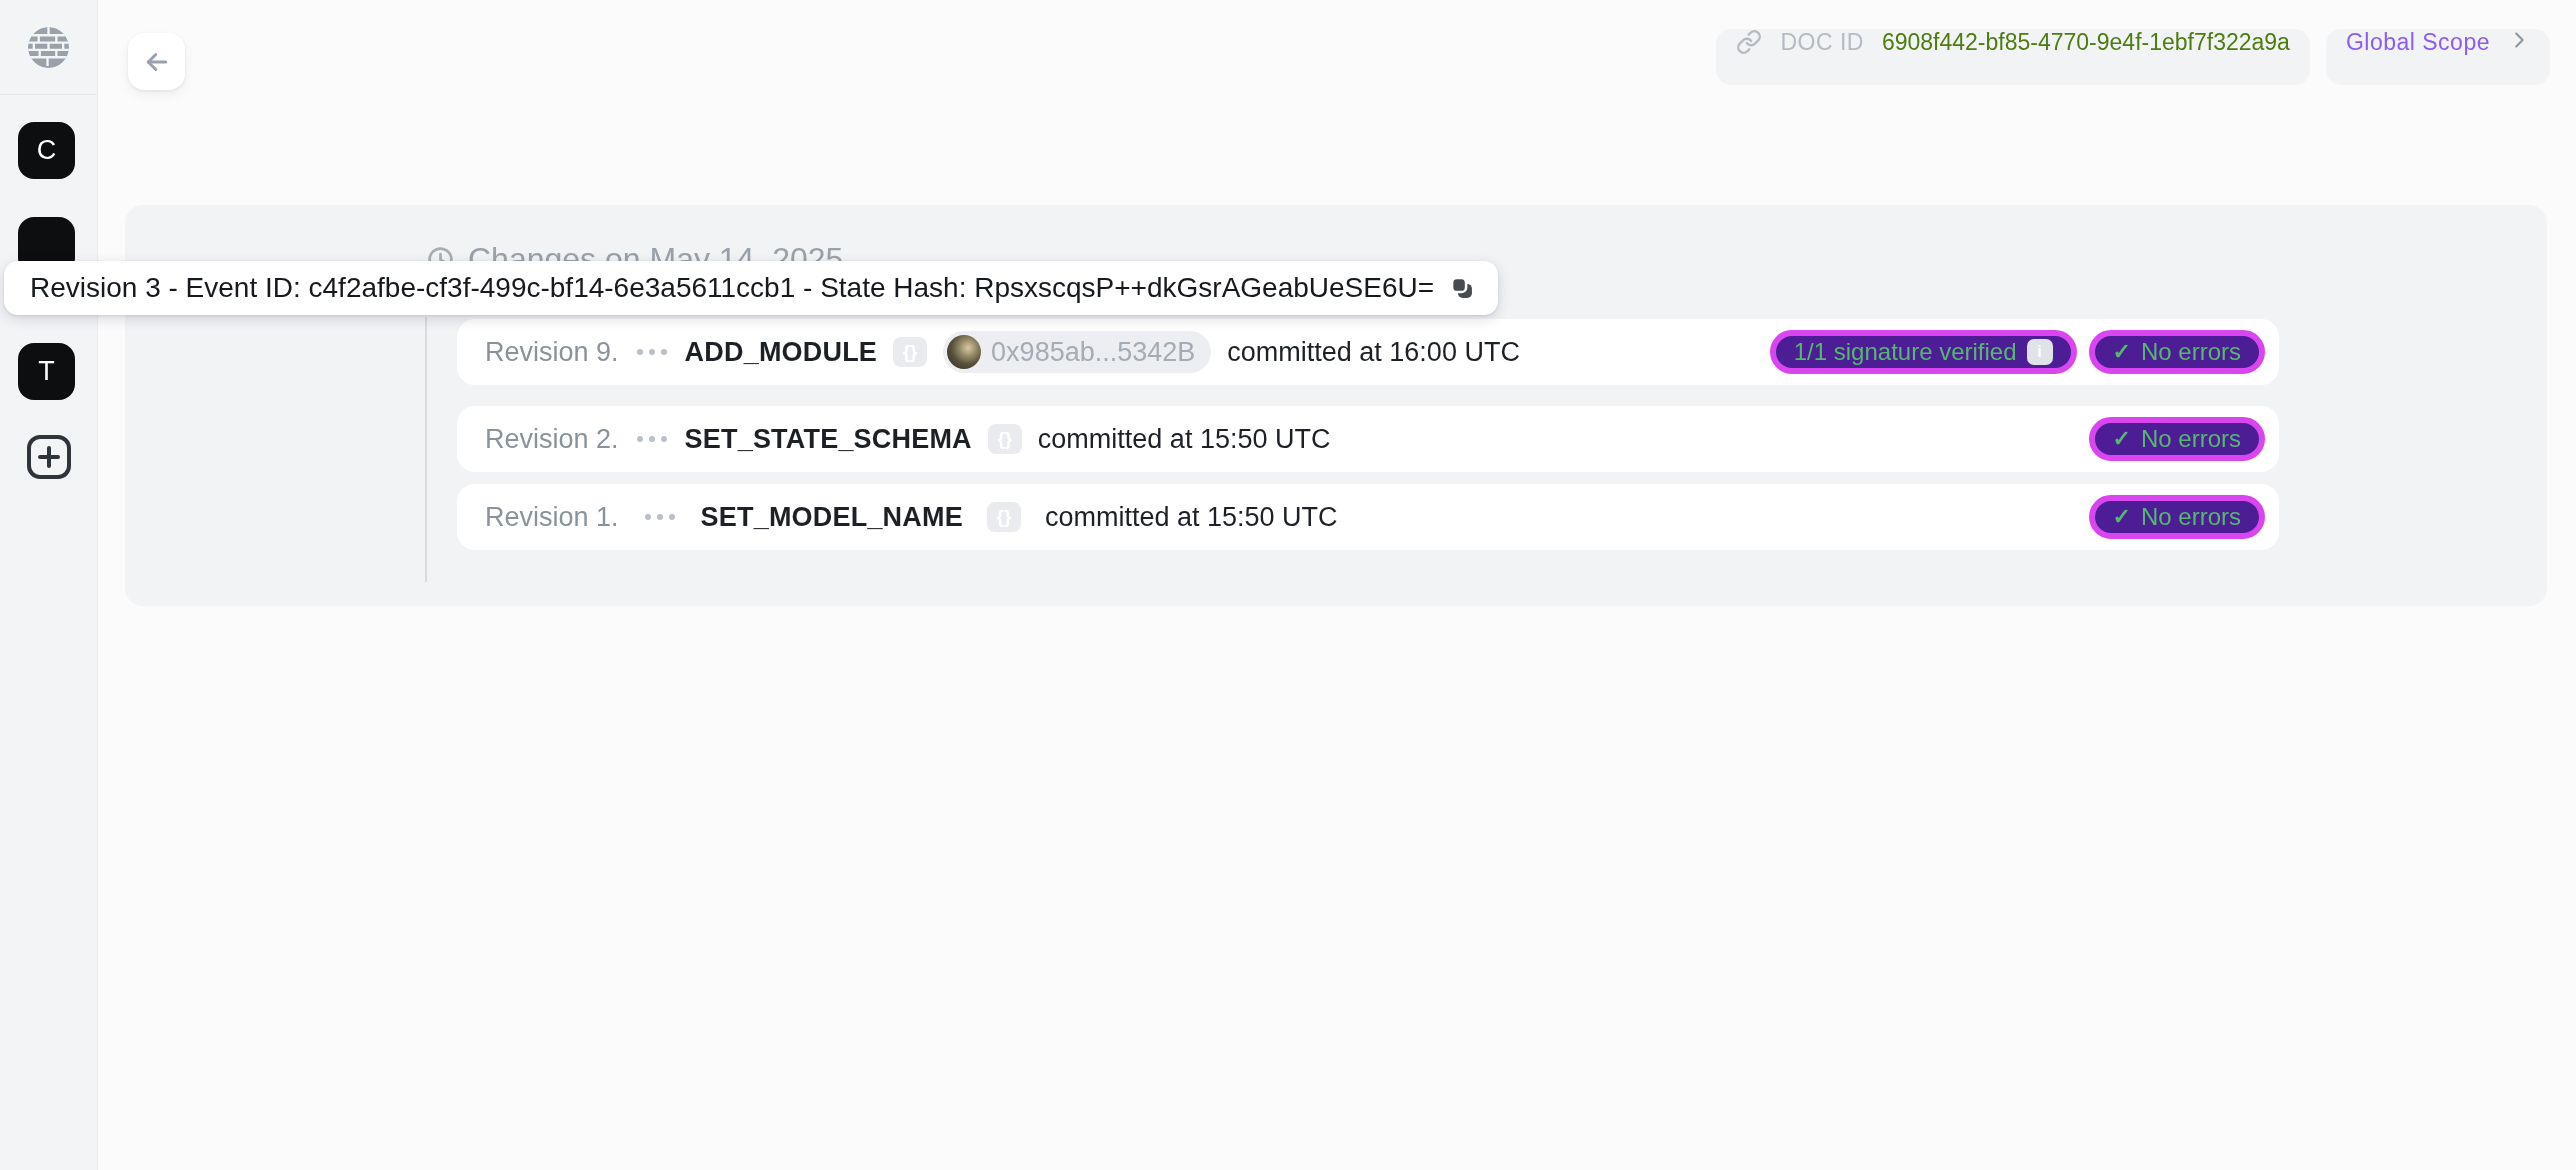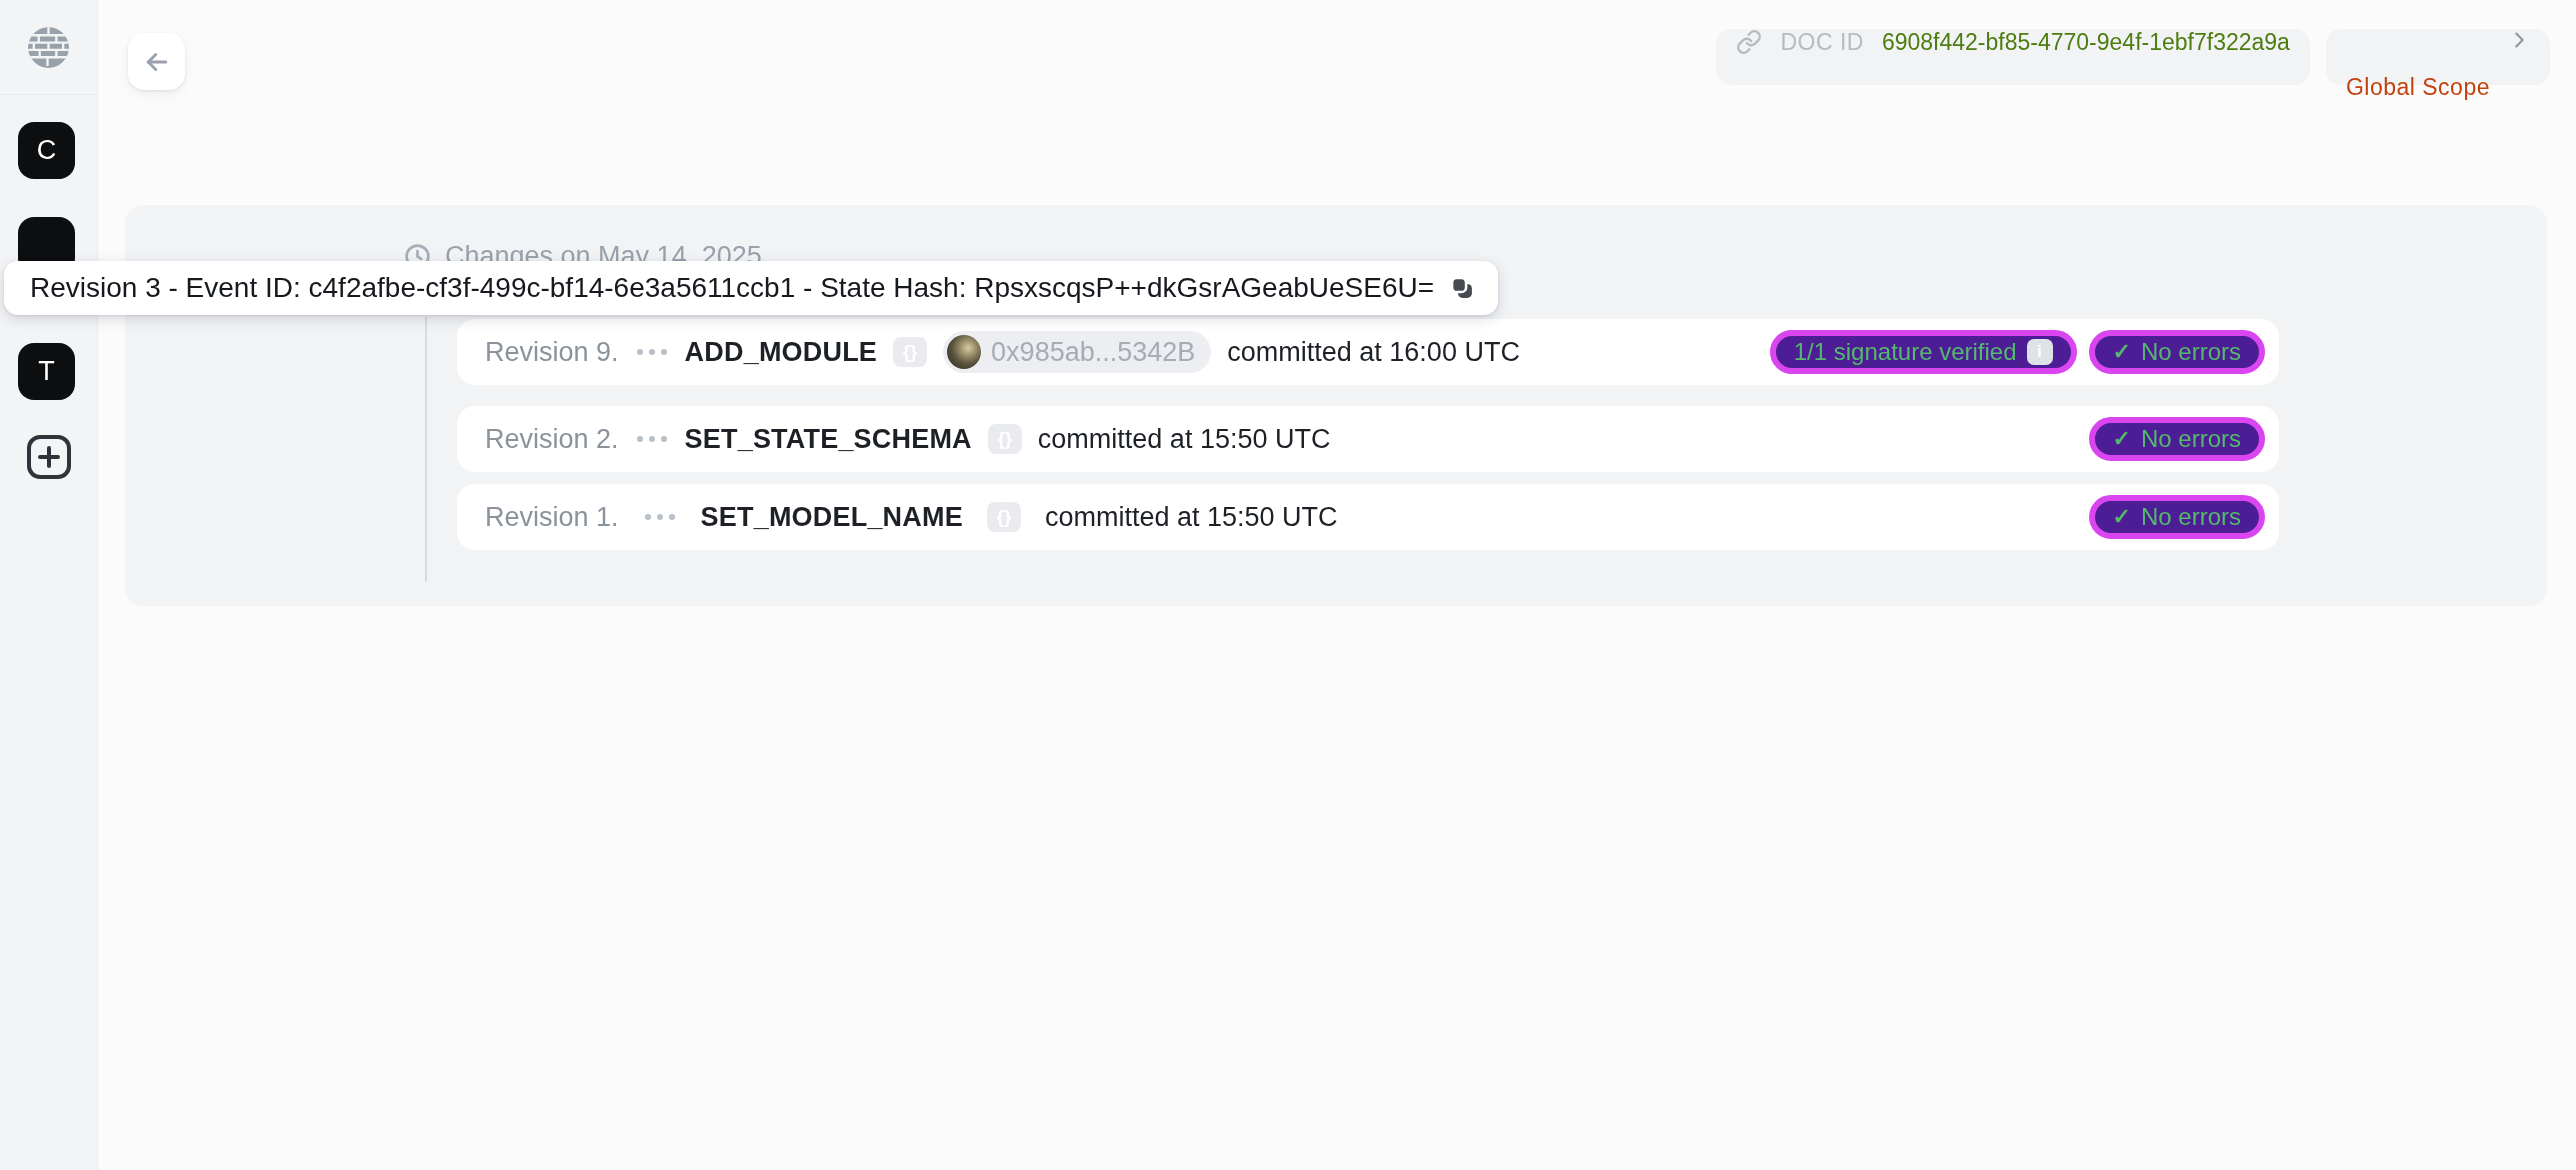--- a/index.html
+++ b/index.html
@@ -30,26 +30,26 @@
               box-shadow:0 1px 3px rgba(16,24,40,.08), 0 5px 12px rgba(16,24,40,.05);
               display:flex; align-items:center; justify-content:center; }
   
   .topbar { position:absolute; top:29px; right:26px; display:flex; gap:16px;
             align-items:center; z-index:2; }
   .pill { height:56px; background:#f2f3f5; border-radius:15px; display:flex;
           align-items:flex-start; gap:18px; padding:0 20px; font-size:23px;
           white-space:nowrap; cursor:pointer; }
   .pill .lab { color:#b4bbc3; letter-spacing:0.5px; }
   .pill .val { color:#4d7c0f; }
-  .scope-pill .lab { color:#c2410c;margin-top:45px; }
+  .scope-pill .lab { color:#8b5cf6; }
   
   .panel { position:absolute; left:125px; top:205px; width:2422px; height:401px;
            background:#f1f3f5; border-radius:18px; z-index:1; }
-  .panel-head { position:absolute; left:278px; top:36px; display:flex;
-                align-items:center; gap:13px; color:#99a1ab; font-size:27px;
+  .panel-head { position:absolute; left:301px; top:36px; display:flex;
+                align-items:center; gap:13px; color:#99a1ab; font-size:32px;
                 white-space:nowrap; }
   .timeline { position:absolute; left:300px; top:112px; width:2px; height:265px;
               background:#d8dbdf; }
   .rev-row { position:absolute; left:332px; width:1822px; height:66px; background:#fff;
              border-radius:18px; display:flex; align-items:center;
              padding:0 14px 0 28px; cursor:pointer; }
   .row3 { top:114px; } .row2 { top:201px; } .row1 { top:279px;gap:8px; }
   .rev-label { color:#8a929c; font-size:27px; margin-right:18px; white-space:nowrap; }
   .dots { display:flex; gap:6px; margin-right:18px; }
   .dots i { width:6px; height:6px; border-radius:50%; background:#b9c0c8; }

